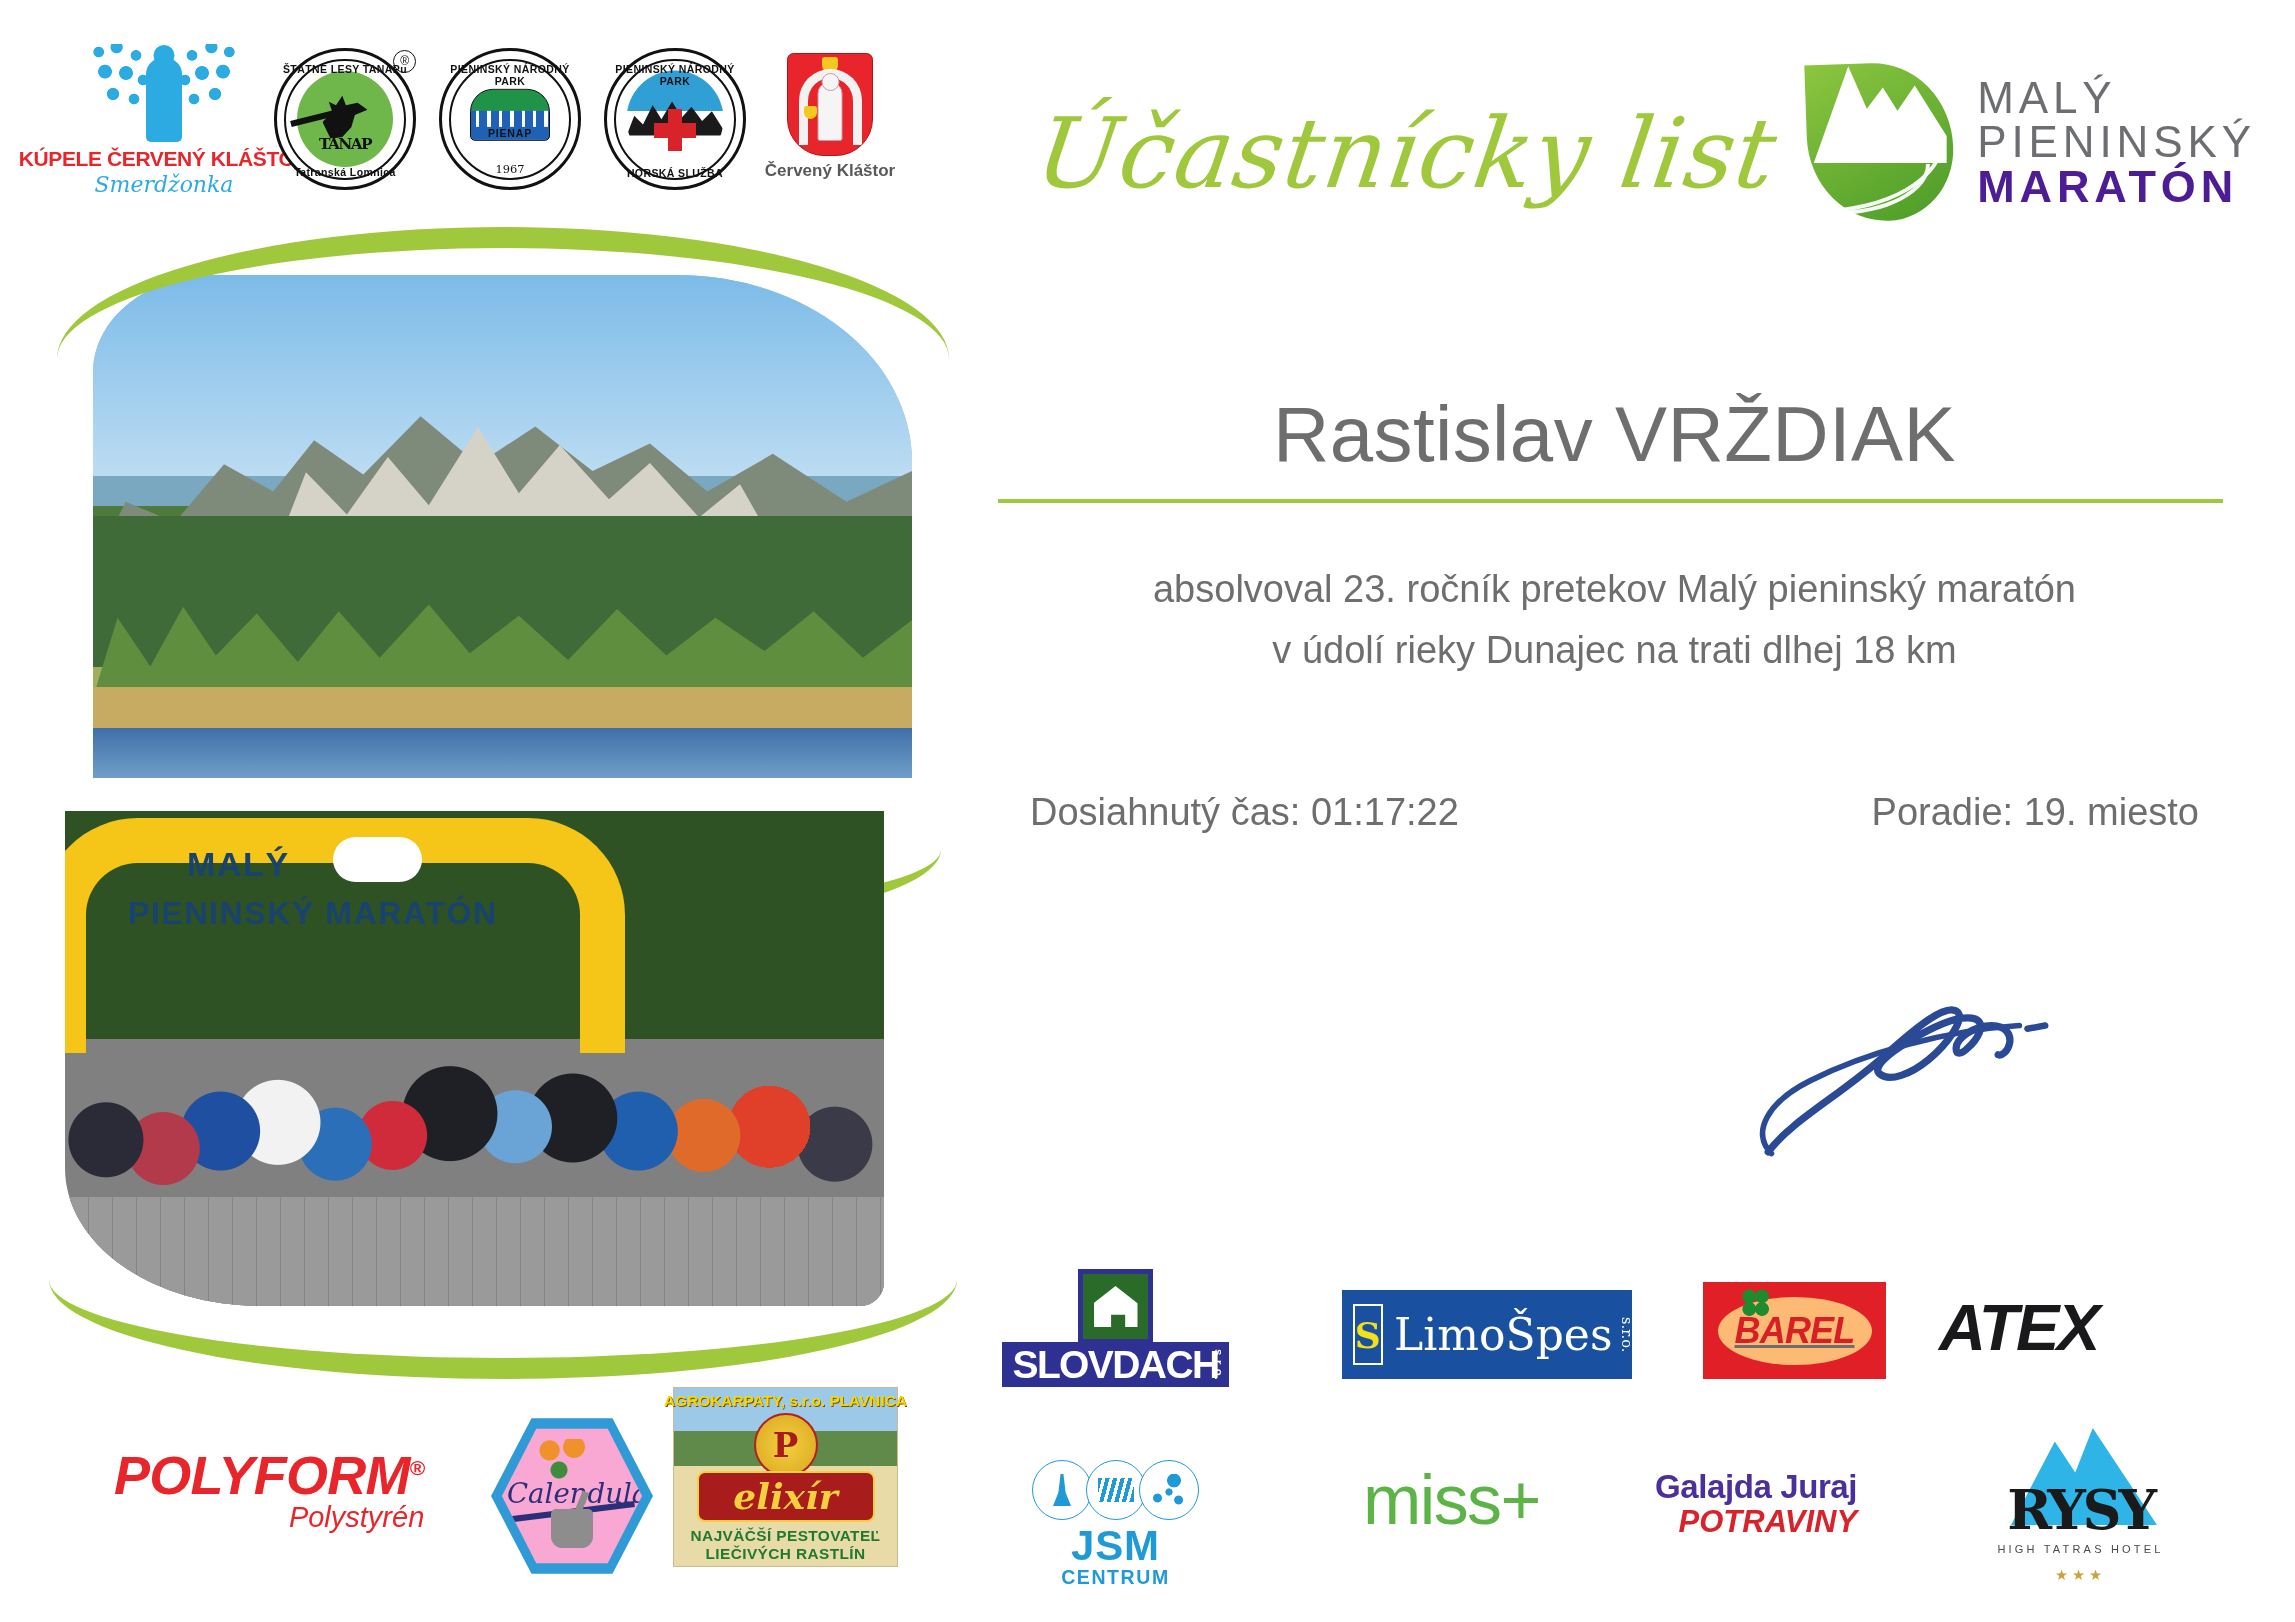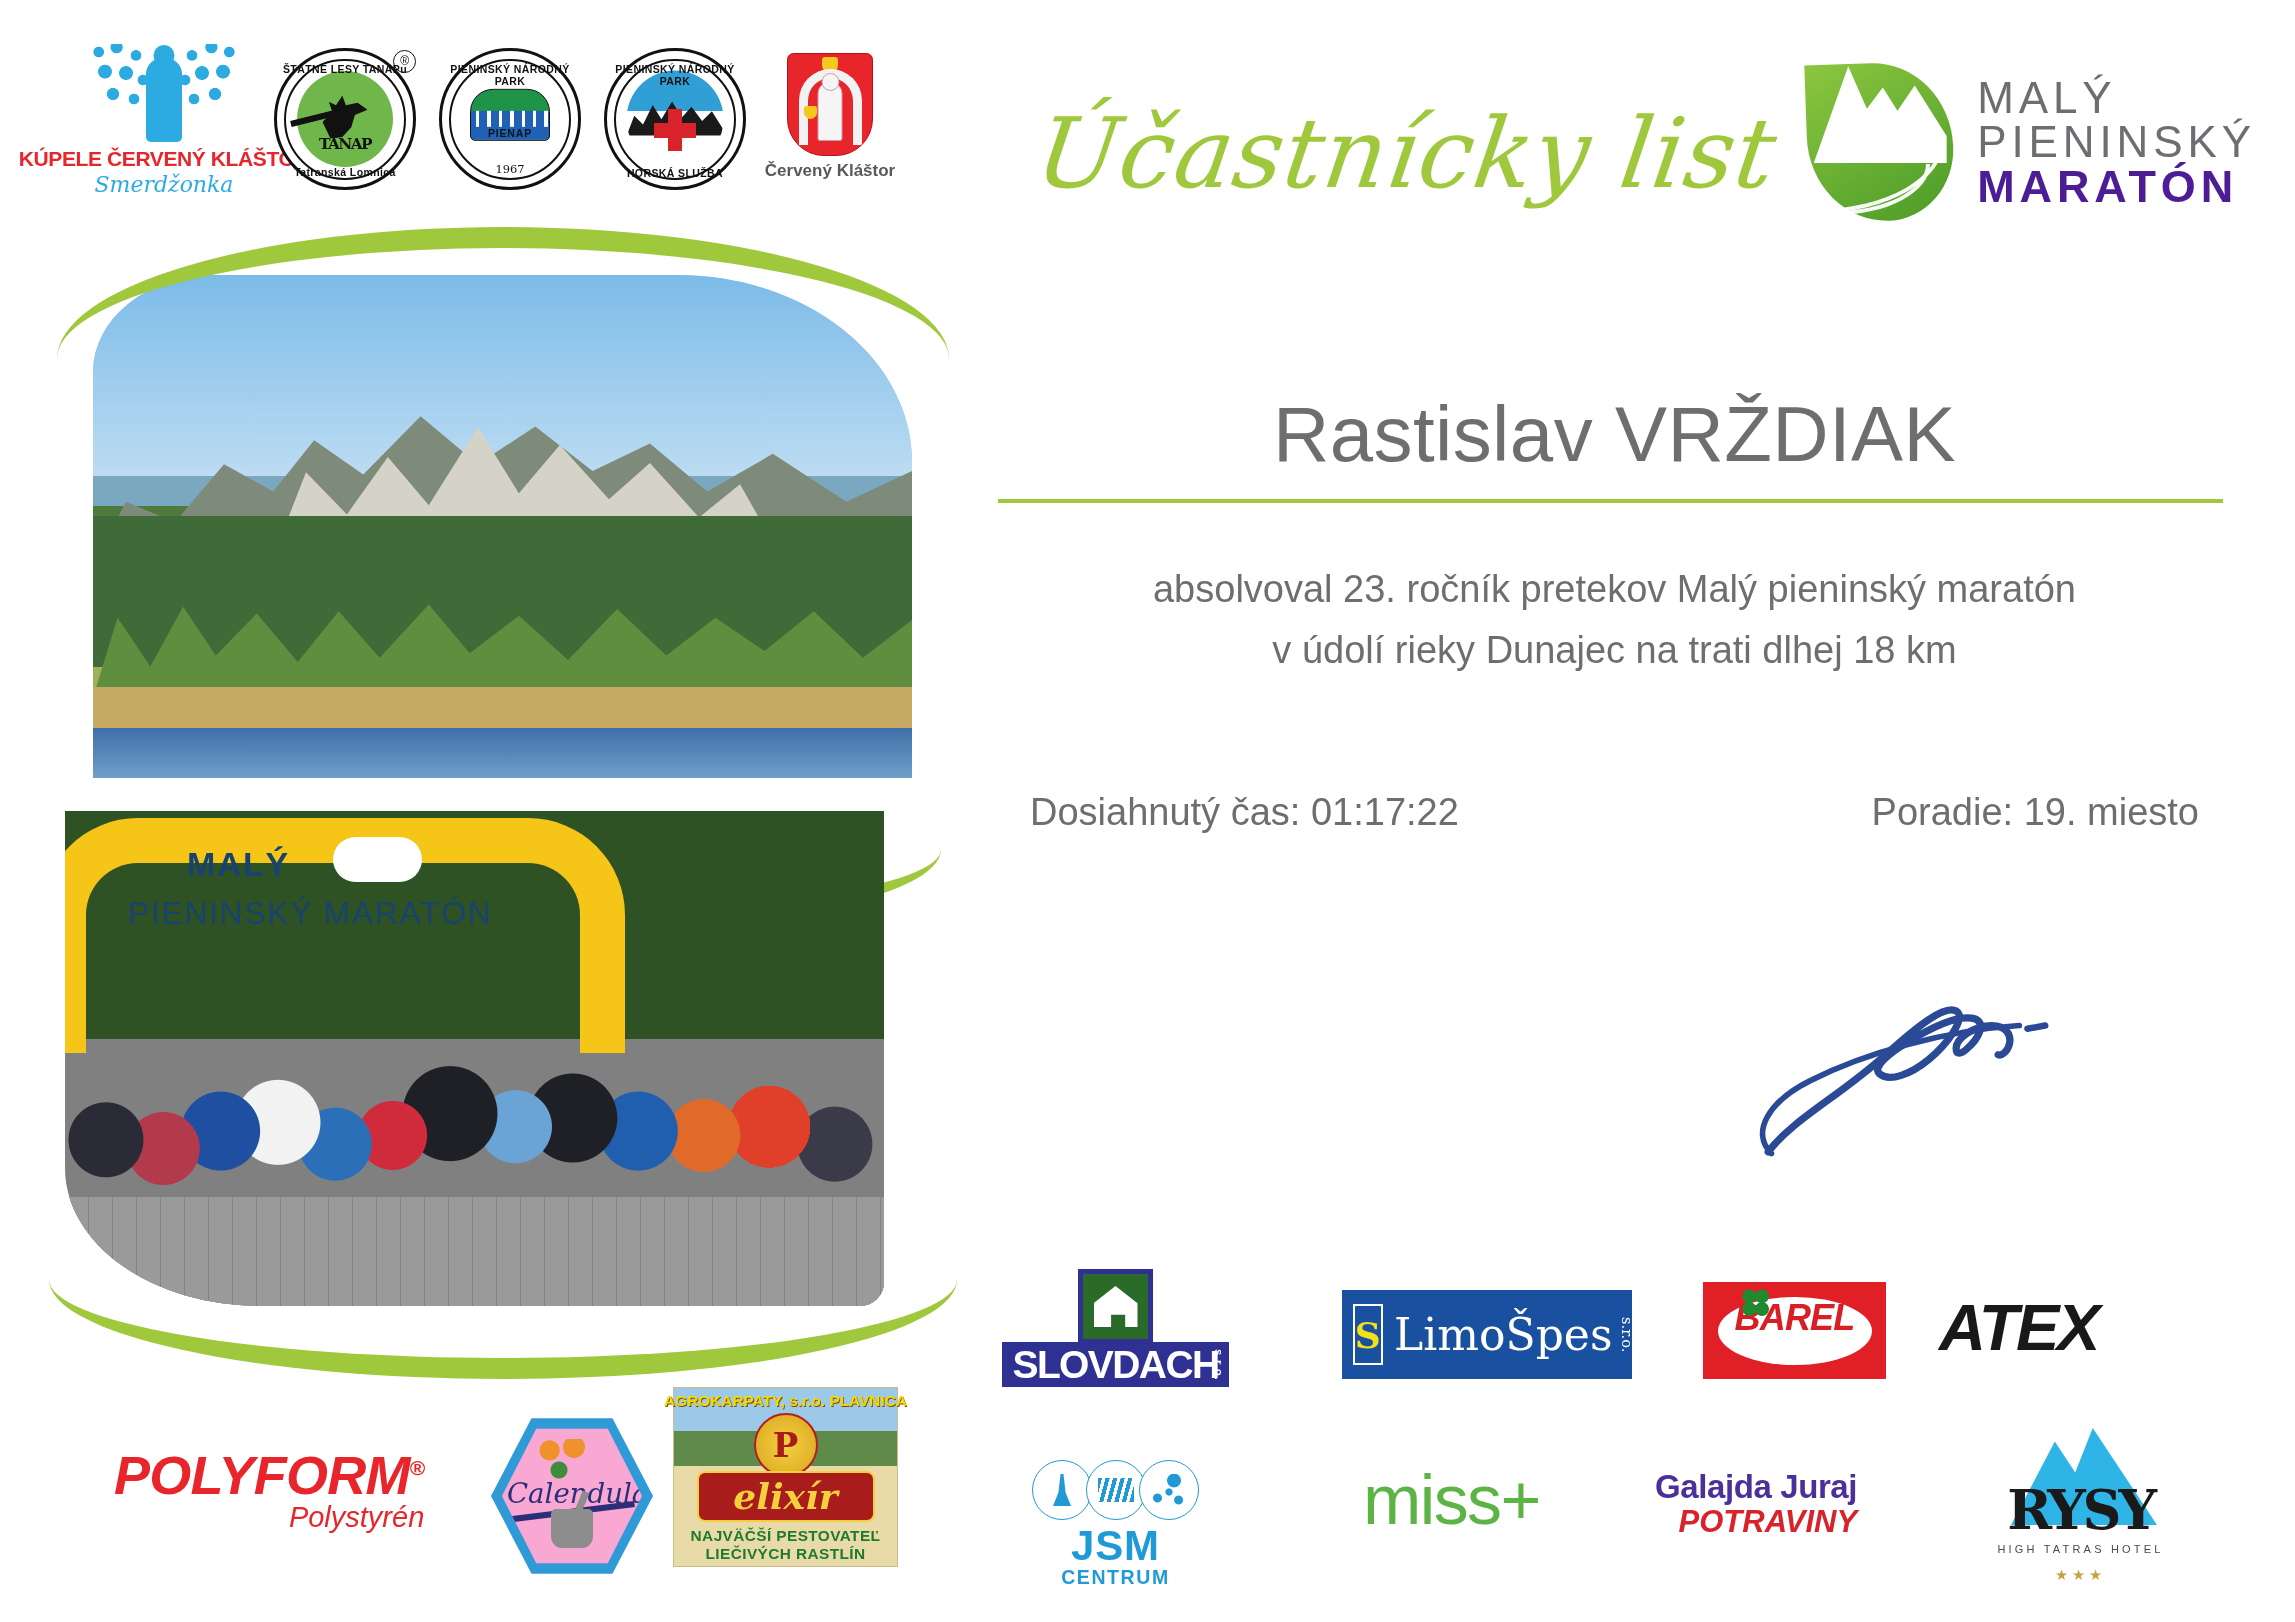--- a/index.html
+++ b/index.html
@@ -121,21 +121,21 @@
   .curve-bot{position:absolute;left:-16px;top:937px;width:908px;height:178px;
       border-bottom:21px solid #9fc83c;border-radius:0 0 100% 100% / 0 0 100% 100%;}
 
   #photo-bot{left:0px;top:568px;width:819px;height:495px;
       border-radius:0 0 24px 195px / 0 0 24px 138px;
       background:linear-gradient(#2d4a1e 0 30%,#4a6b3a 30% 46%,#808080 46% 100%);}
   .trees-bg{position:absolute;left:0;right:0;top:0;height:46%;background:#2f5224;}
   .arch-yellow{position:absolute;left:-24px;top:6.5px;width:584px;height:235px;
       border:45px solid #f5c518;border-bottom:none;border-radius:97px 97px 0 0;box-sizing:border-box;background:transparent;}
   .arch-txt1{position:absolute;left:122px;top:34px;font-size:34px;font-weight:bold;color:#18436f;letter-spacing:1.6px;}
-  .arch-txt2{position:absolute;left:63px;top:84px;font-size:32px;font-weight:normal;color:#18436f;letter-spacing:1.6px;}
+  .arch-txt2{position:absolute;left:63px;top:84px;font-size:32px;font-weight:bold;color:#18436f;letter-spacing:1.6px;}
   .arch-badge{position:absolute;left:268px;top:26px;width:89px;height:45px;background:#fff;border-radius:23px;}
   .crowd{position:absolute;left:0;right:0;top:40%;height:44%;
       background:
         radial-gradient(circle at 5% 60%,#2b2b38 37px,transparent 38px),
         radial-gradient(circle at 12% 64%,#b33a4a 36px,transparent 37px),
         radial-gradient(circle at 19% 56%,#1f4fa0 39px,transparent 40px),
         radial-gradient(circle at 26% 52%,#f2f2f2 42px,transparent 43px),
         radial-gradient(circle at 33% 62%,#2b6fb8 36px,transparent 37px),
         radial-gradient(circle at 40% 58%,#d02b3a 34px,transparent 35px),
         radial-gradient(circle at 47% 48%,#1f1f26 47px,transparent 48px),
@@ -228,21 +228,21 @@
   .jsm-t1{font-size:42px;font-weight:bold;color:#1f9ad6;margin-top:1.6px;letter-spacing:0.8px;}
   .jsm-t2{font-size:19.5px;font-weight:bold;color:#1f9ad6;letter-spacing:1.6px;margin-top:-3.2px;}
 
   #sp-limospes{left:1342px;top:1290px;width:290px;height:89px;background:#1a50a0;}
   .ls-box{width:49px;height:57px;border:2.4px solid #fff;margin-left:14.6px;display:flex;align-items:center;justify-content:center;}
   .ls-s{font-size:36px;font-weight:bold;color:#f4e019;font-family:"DejaVu Serif",serif;}
   .ls-word{font-size:44px;color:#fff;font-family:"DejaVu Serif",serif;margin-left:11.4px;}
   .ls-sro{font-size:14.6px;color:#fff;writing-mode:vertical-rl;margin-left:6.5px;font-family:"DejaVu Serif",serif;}
 
   #sp-barel{left:1703px;top:1282px;width:183px;height:97px;background:#e01f26;}
-  .barel-oval{width:154px;height:68px;border-radius:50%;background:#ffffff;display:flex;align-items:flex-start;justify-content:center;position:relative;}
+  .barel-oval{width:154px;height:68px;border-radius:50%;background:#fdba74;display:flex;align-items:center;justify-content:center;position:relative;text-decoration:underline;}
   .barel-word{font-size:36px;font-weight:bold;font-style:italic;color:#d81f26;letter-spacing:-0.8px;}
   .clover{position:absolute;left:24px;top:-8px;width:27.6px;height:27.6px;
       background:radial-gradient(circle at 7.3px 7.3px,#1f8a2e 6.5px,transparent 7.3px),
                  radial-gradient(circle at 20px 7.3px,#1f8a2e 6.5px,transparent 7.3px),
                  radial-gradient(circle at 7.3px 20px,#1f8a2e 6.5px,transparent 7.3px),
                  radial-gradient(circle at 20px 20px,#1f8a2e 6.5px,transparent 7.3px);}
 
   #sp-atex{left:1939px;top:1290px;}
   .atex-word{font-size:65px;font-weight:bold;font-style:italic;color:#19191b;letter-spacing:-2.4px;}
 

